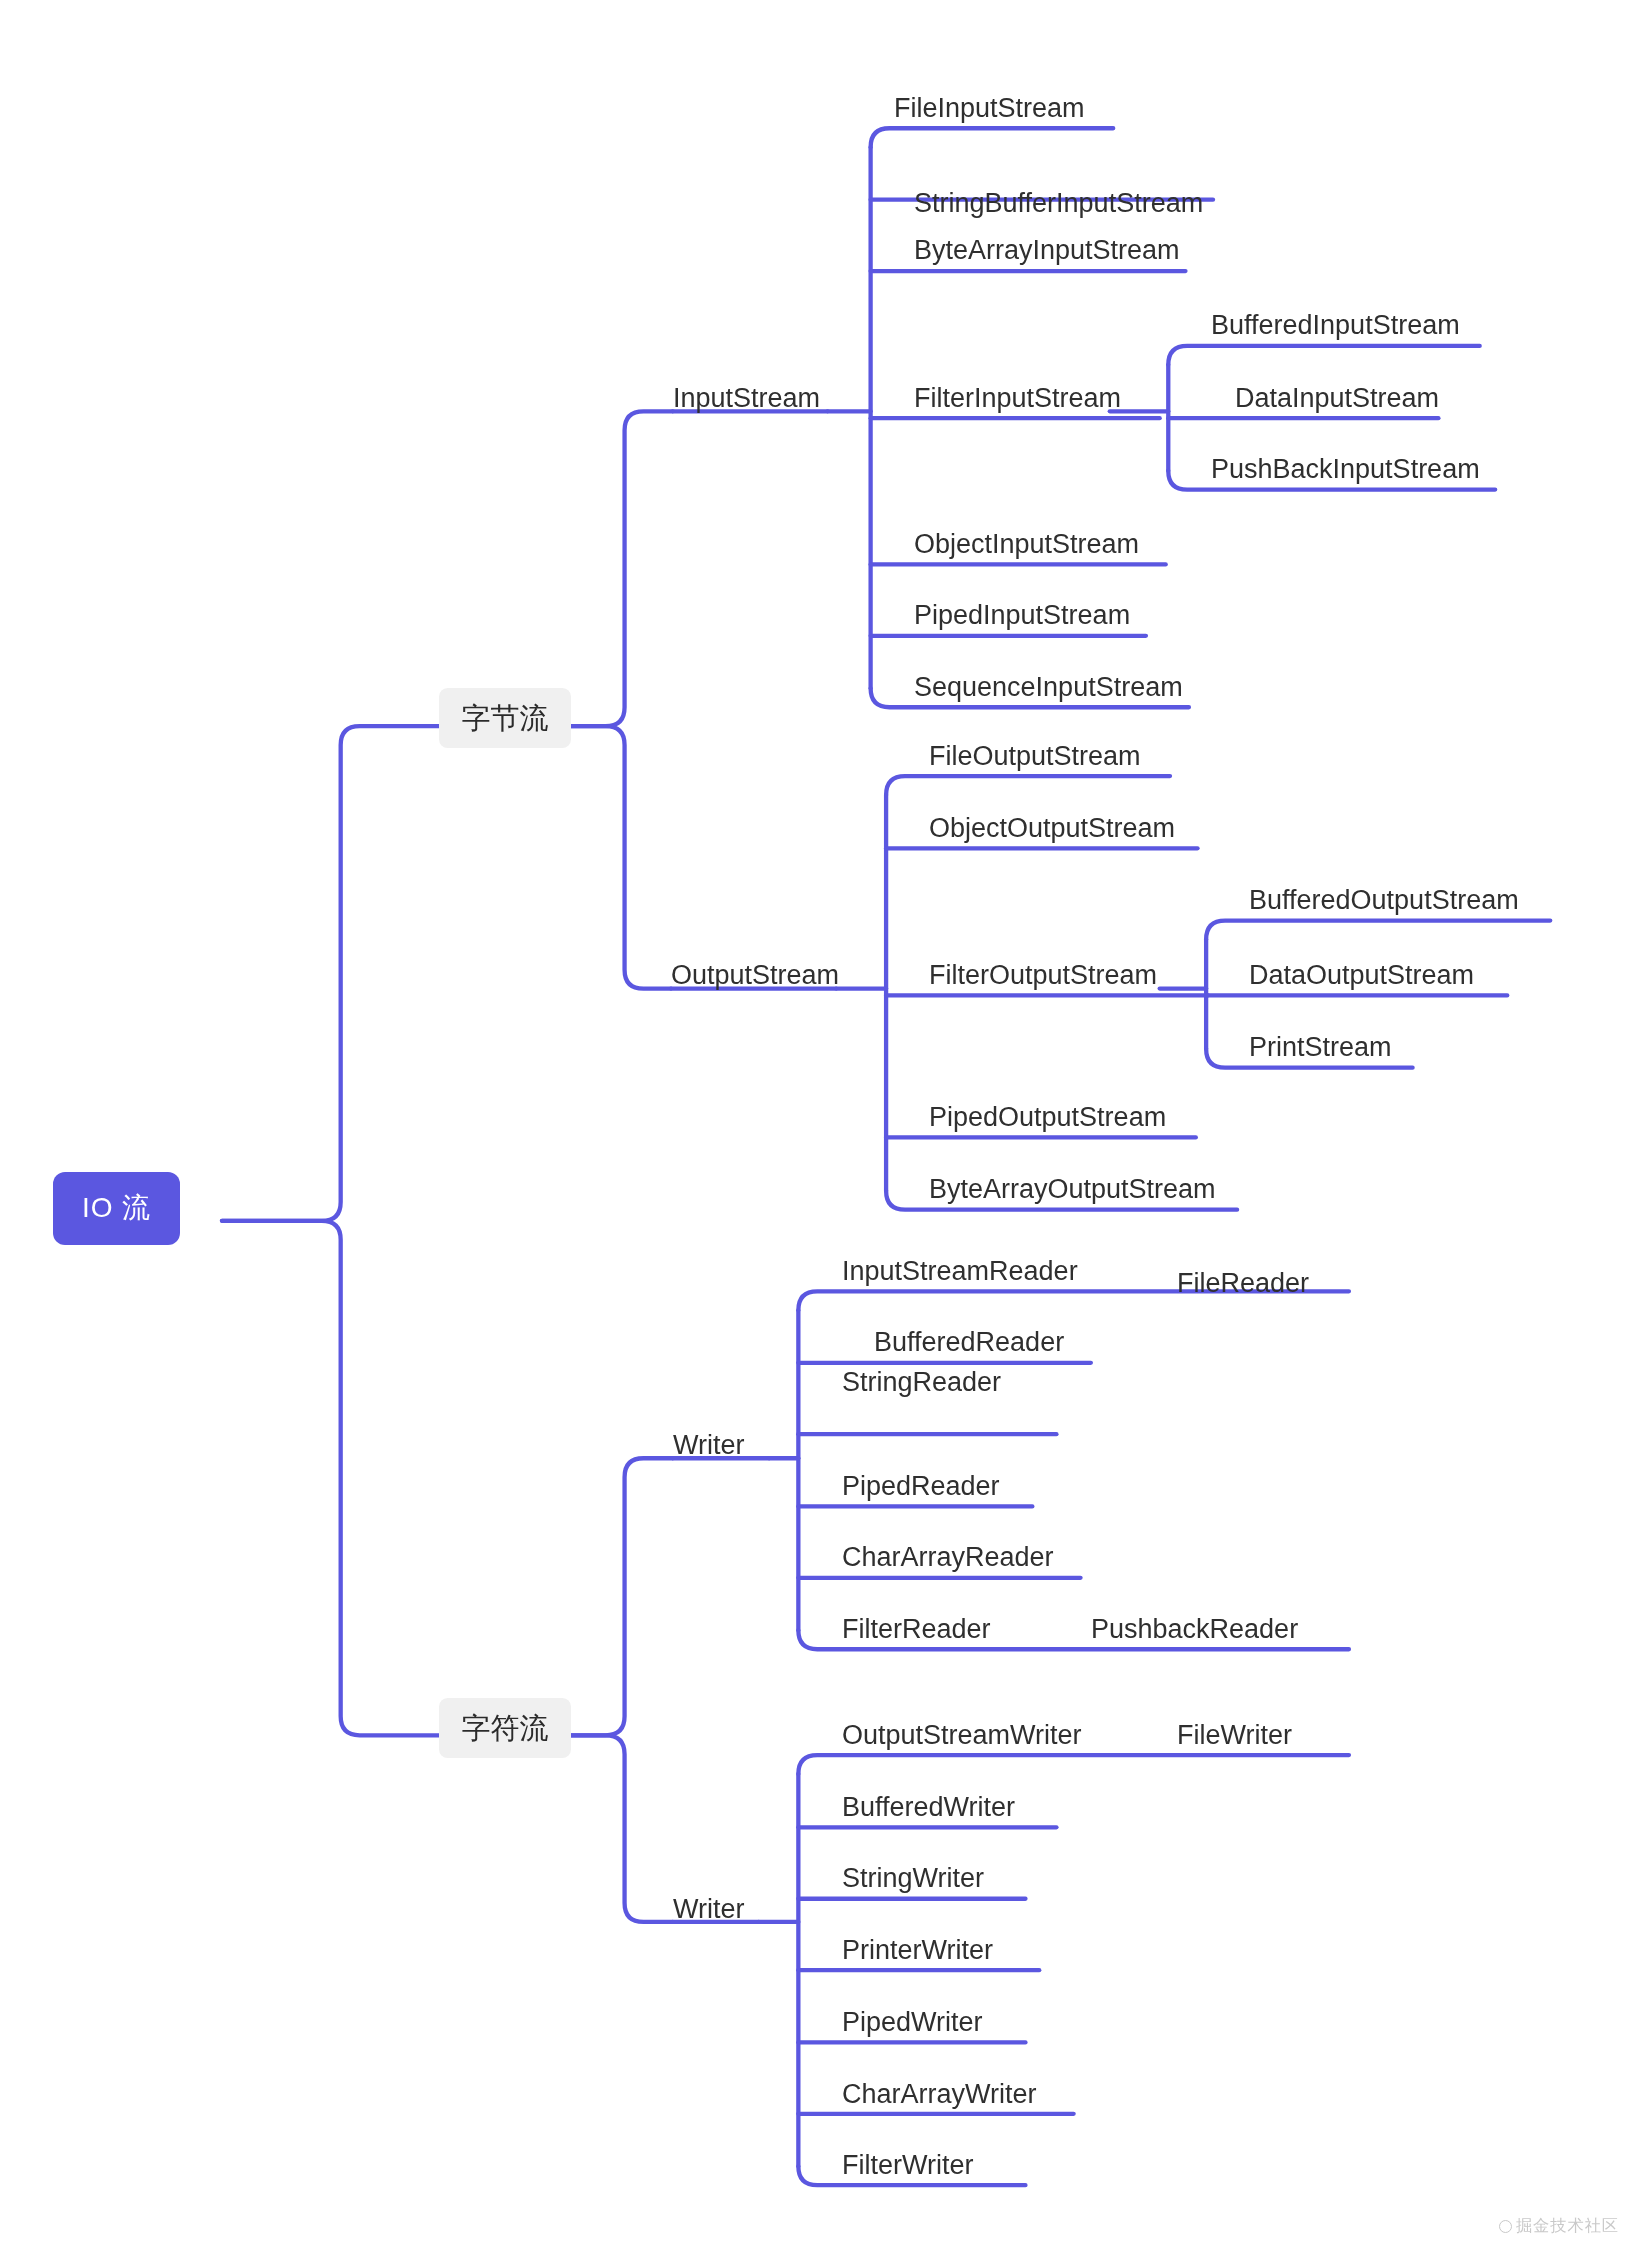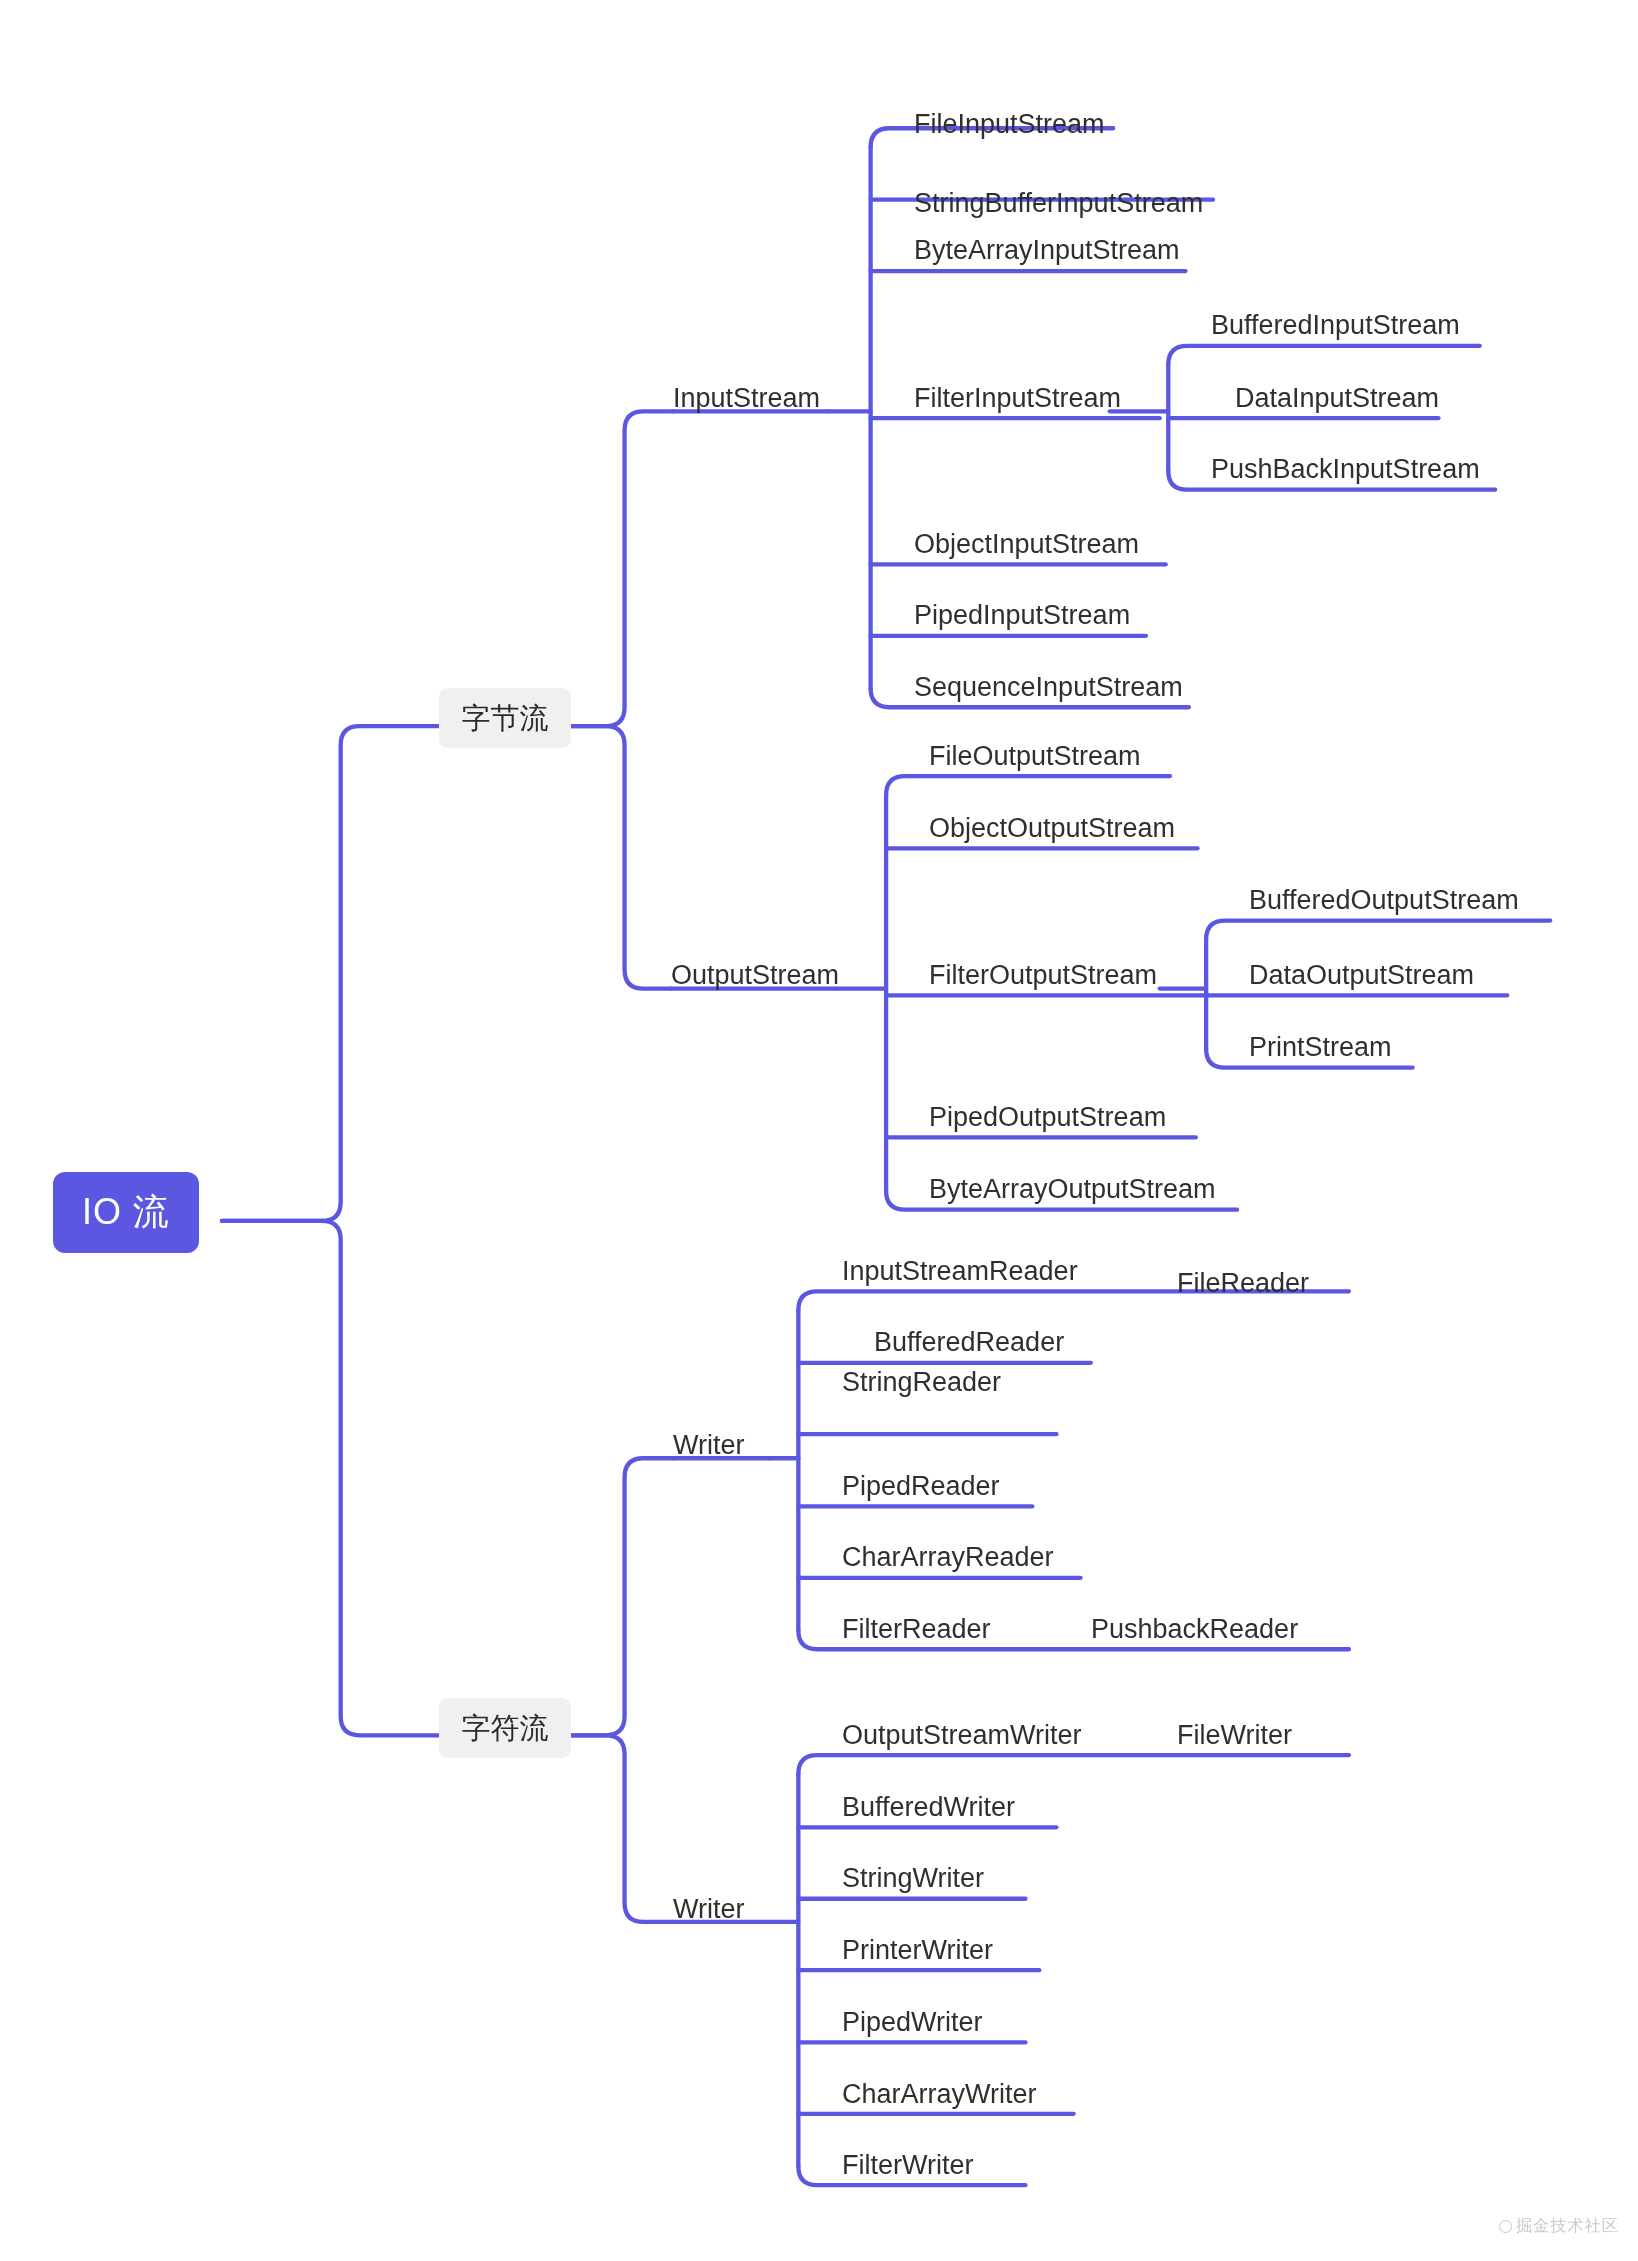--- a/index.html
+++ b/index.html
@@ -27,21 +27,21 @@
   .node {
     position: absolute;
     white-space: nowrap;
     line-height: 1;
   }
   
   .node.root {
     background: #5b57e0;
     color: #ffffff;
     border-radius: 12px;
-    font-size: 36px;
+    font-size: 28px;
     padding: 22.4px 29px;
     letter-spacing: 0.9px;
   }
   
   .node.lvl2 {
     background: #f0f0f0;
     color: #2b2b2b;
     border-radius: 8.6px;
     font-size: 29px;
     padding: 15.5px 22.4px;
@@ -136,21 +136,21 @@
     </svg>
 
   <div id="nodes">
       <div class="node root" style="left: 53px; top: 1172px;">IO 流</div>
       <div class="node lvl2" style="left: 439px; top: 688px;">字节流</div>
       <div class="node lvl2" style="left: 439px; top: 1698px;">字符流</div>
       <div class="node leaf" style="left: 673px; top: 385px;">InputStream</div>
       <div class="node leaf" style="left: 671px; top: 962px;">OutputStream</div>
       <div class="node leaf" style="left: 673px; top: 1432px;">Writer</div>
       <div class="node leaf" style="left: 673px; top: 1896px;">Writer</div>
-      <div class="node leaf" style="left: 914px; top: 95px; margin-top: 16px;">FileInputStream</div>
+      <div class="node leaf" style="left: 894px; top: 95px;">FileInputStream</div>
       <div class="node leaf" style="left: 914px; top: 166px; margin-top: 24px;">StringBufferInputStream</div>
       <div class="node leaf" style="left: 914px; top: 237px;">ByteArrayInputStream</div>
       <div class="node leaf" style="left: 914px; top: 385px;">FilterInputStream</div>
       <div class="node leaf" style="left: 914px; top: 531px;">ObjectInputStream</div>
       <div class="node leaf" style="left: 914px; top: 602px;">PipedInputStream</div>
       <div class="node leaf" style="left: 914px; top: 674px;">SequenceInputStream</div>
       <div class="node leaf" style="left: 1211px; top: 312px;">BufferedInputStream</div>
       <div class="node leaf" style="left: 1235px; top: 385px;">DataInputStream</div>
       <div class="node leaf" style="left: 1211px; top: 456px;">PushBackInputStream</div>
       <div class="node leaf" style="left: 929px; top: 743px;">FileOutputStream</div>

